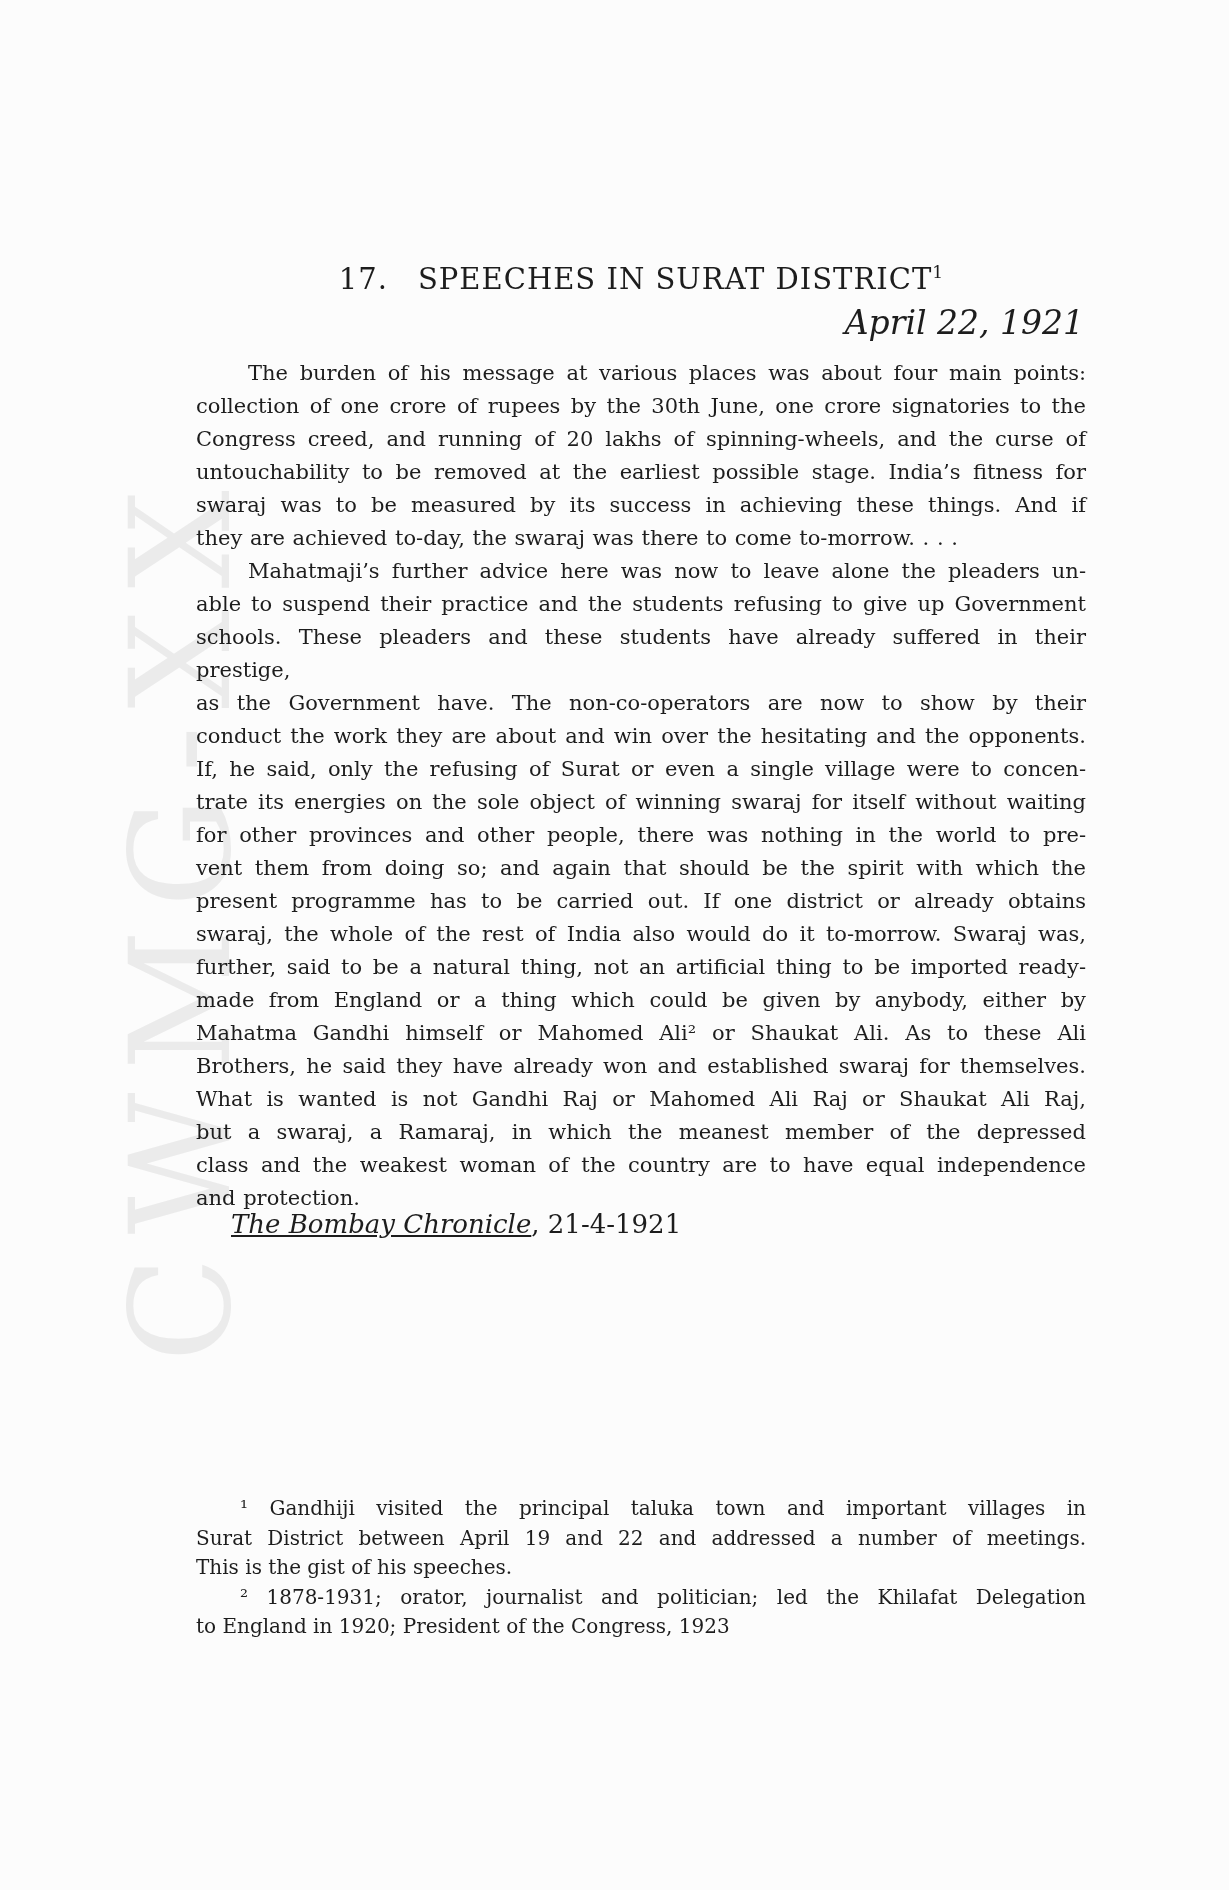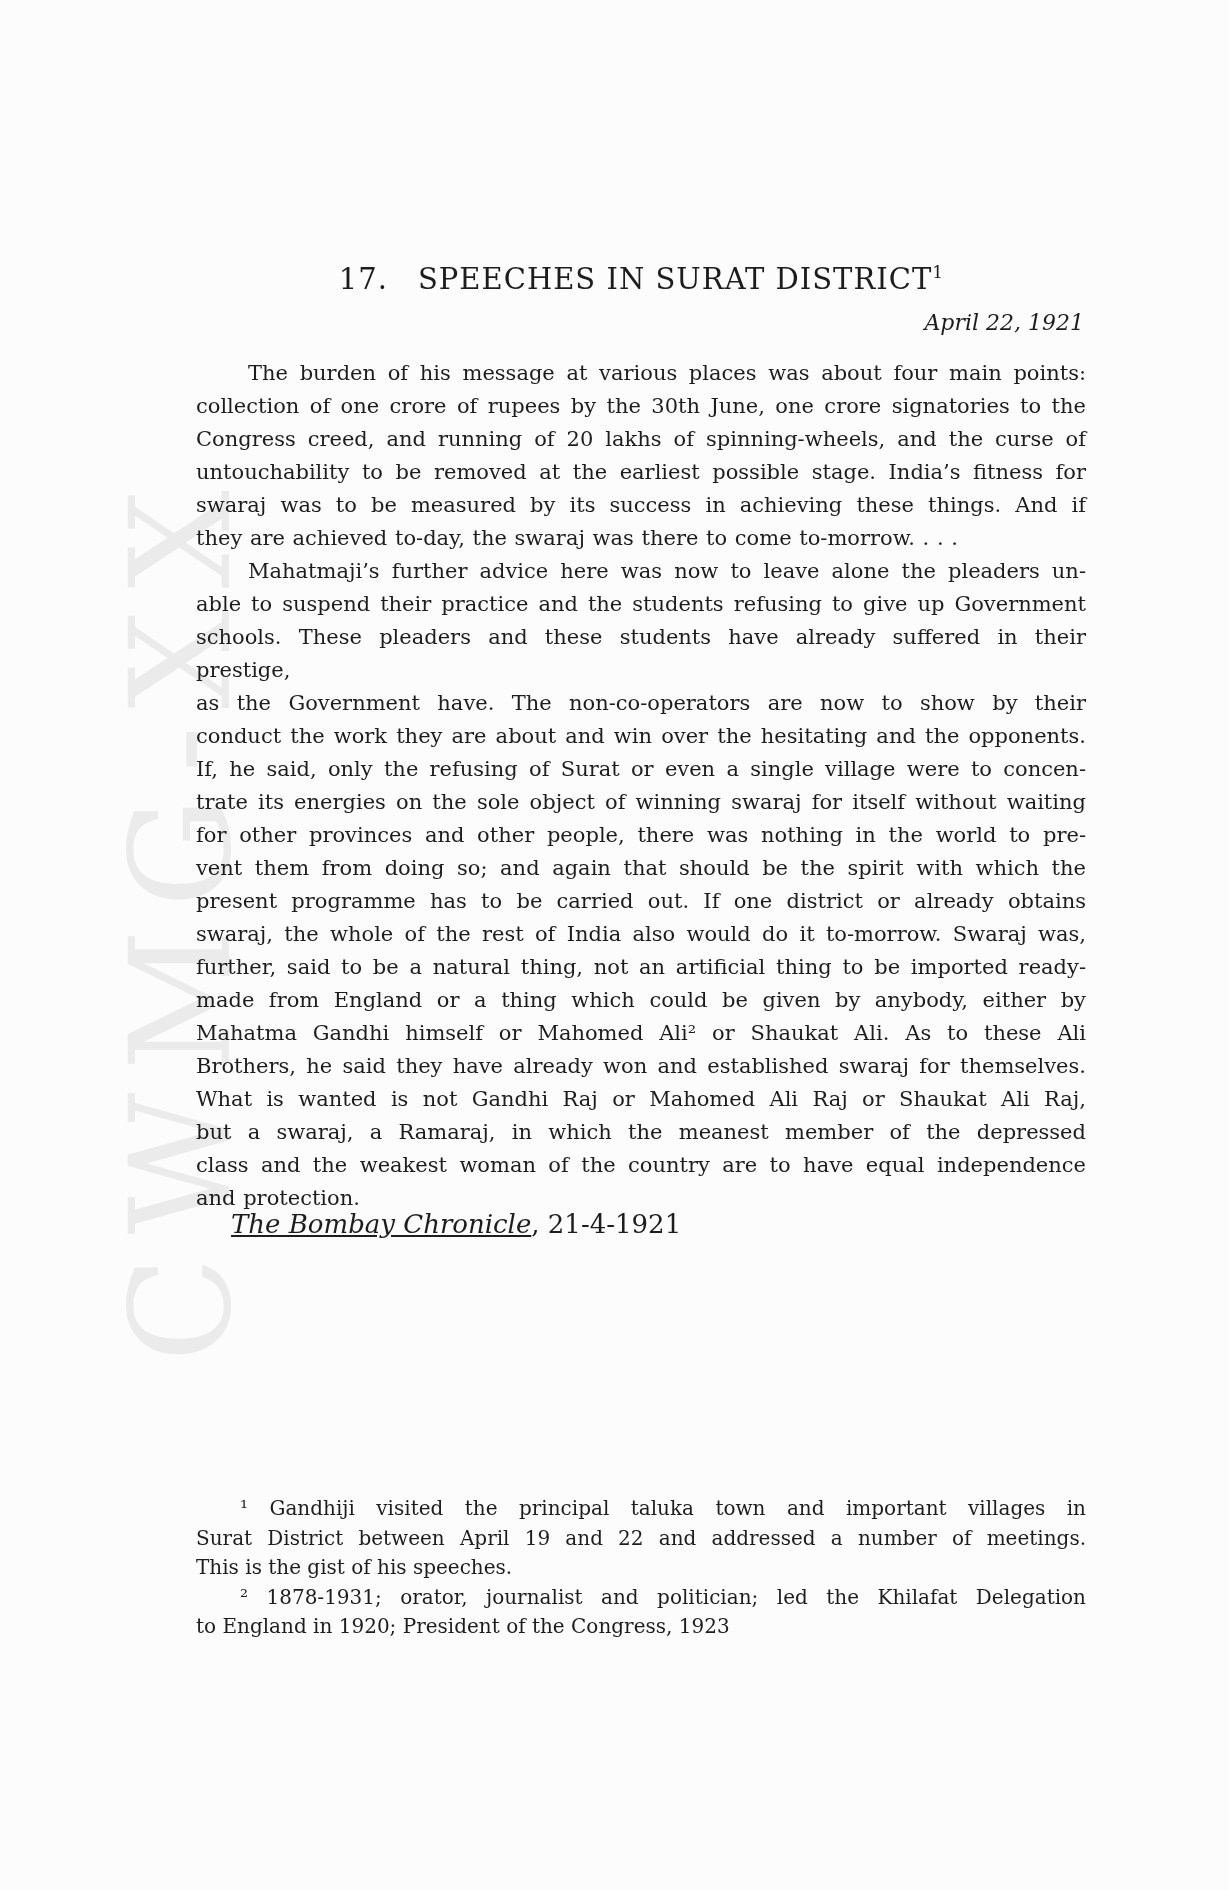--- a/index.html
+++ b/index.html
@@ -47,21 +47,21 @@
   .heading sup {
     font-size: 17px;
     vertical-align: 11px;
     letter-spacing: 0;
   }
   .dateline {
     position: absolute;
     left: 0; right: 2px; top: 306px;
     text-align: right;
     font-style: italic;
-    font-size: 22px;
+    font-size: 33px;
     line-height: 33px;
   }
   .body-text {
     position: absolute;
     left: 0; right: 0; top: 357px;
     font-size: 21px;
     line-height: 33px;
     word-spacing: 1px;
   }
   .line {

